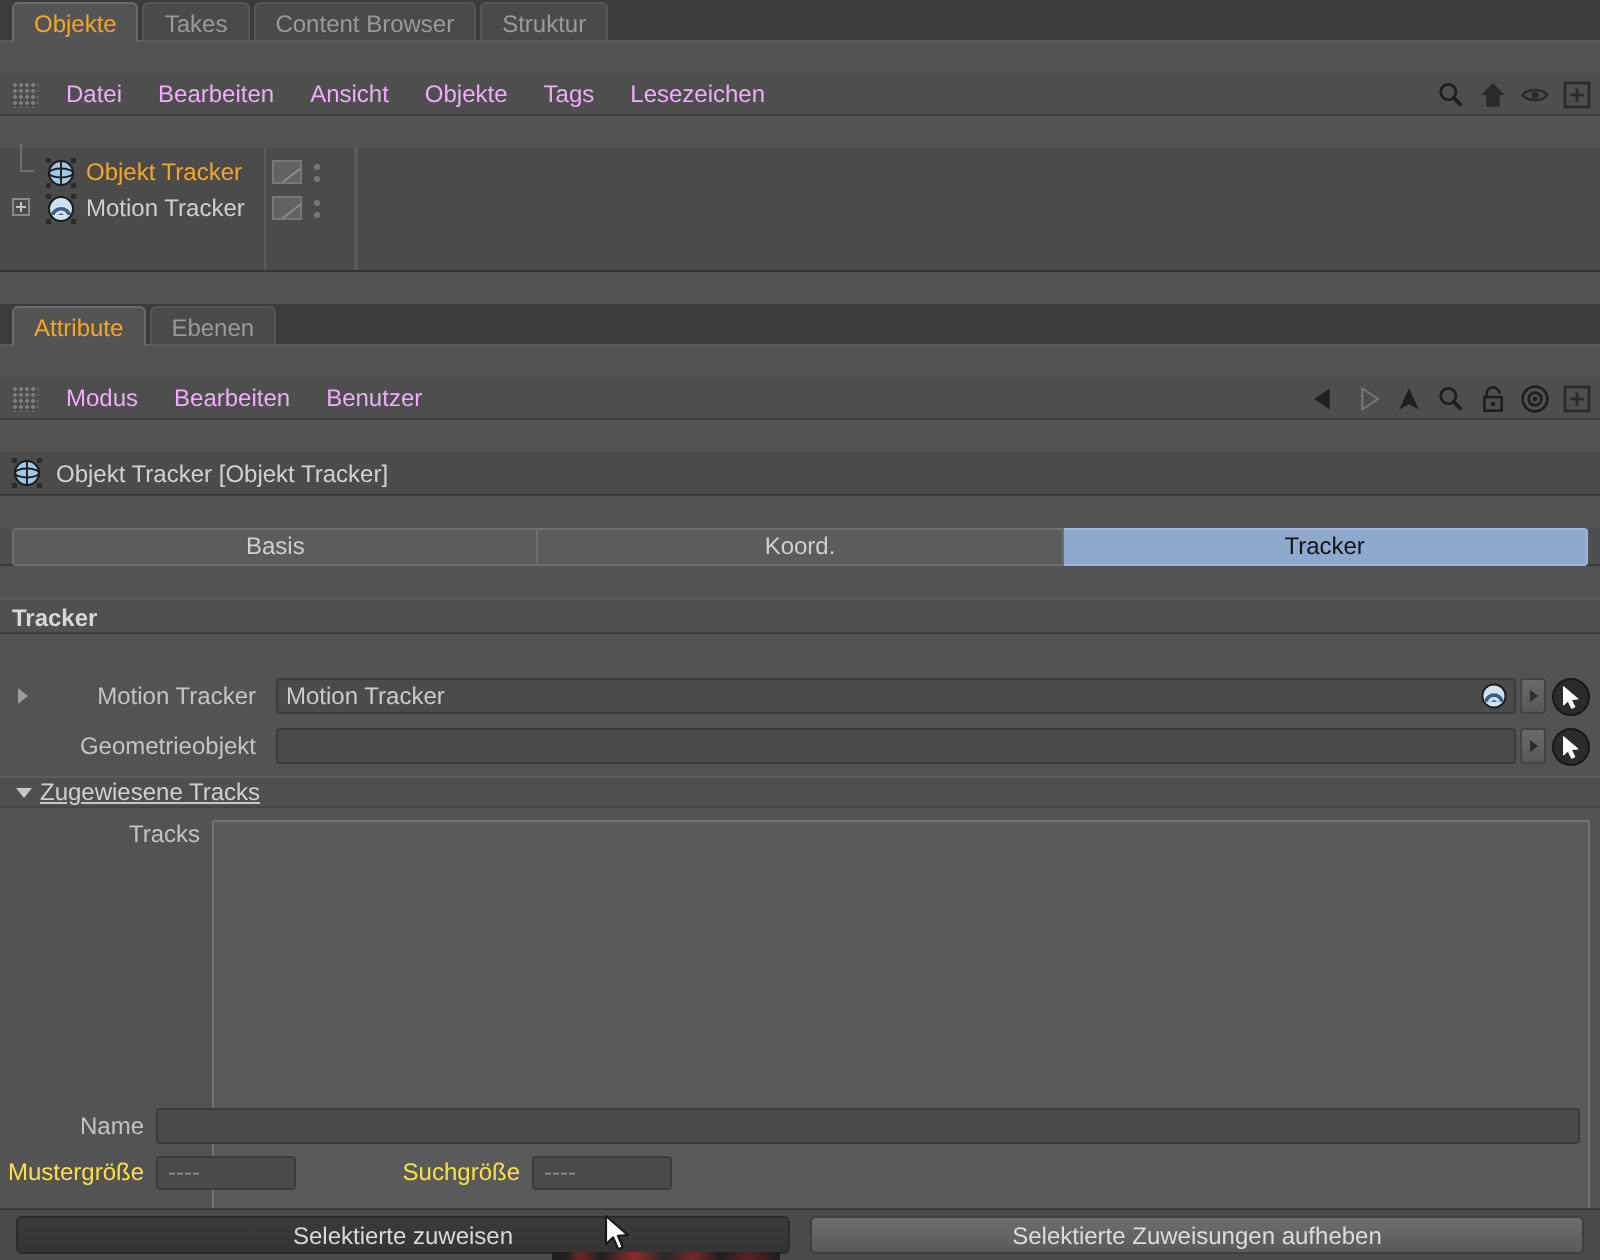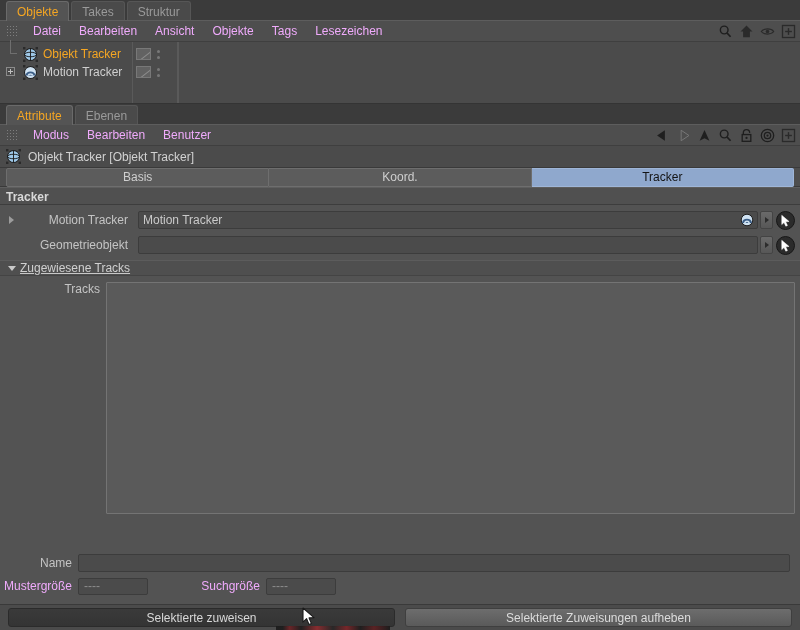--- a/index.html
+++ b/index.html
@@ -15,20 +15,21 @@
     -webkit-font-smoothing: antialiased;
   }
 
   .app {
     position: relative;
     width: 800px;
     height: 630px;
     background: #535353;
     display: flex;
     flex-direction: column;
+    gap: 16px;
   }
 
   
   .grip {
     width: 13px;
     height: 13px;
     flex: 0 0 13px;
     margin: 0 5px 0 6px;
     background-image:
       radial-gradient(#8e8e8e 0.8px, transparent 0.9px);
@@ -295,21 +296,21 @@
     height: 17px;
     background: #4b4b4b;
     border: 1px solid #3c3c3c;
     border-radius: 2px;
     display: flex;
     align-items: center;
     padding-left: 5px;
     font-size: 12px;
     color: #8d8d8d;
   }
-  .dimlabel { color: #f0abfc; }
+  .dimlabel { color: #fde047; }
 
   
   .footer {
     position: absolute;
     left: 0; right: 0; bottom: 0;
     height: 26px;
     background: #4b4b4b;
     border-top: 1px solid #3a3a3a;
     display: flex;
     align-items: center;
@@ -344,20 +345,21 @@
   .cursor { position:absolute; left:302px; top:607px; width:14px; height:20px; pointer-events:none; }
 </style>
 </head>
 <body>
 
 <div class="app">
 
   <div class="tabstrip">
     <div class="tab active"><span>Objekte</span></div>
     <div class="tab"><span>Takes</span></div>
+    <div class="tab"><span>Content Browser</span></div>
     <div class="tab"><span>Struktur</span></div>
   </div>
 
   <div class="menubar">
     <div class="grip"></div>
     <div class="menuitem">Datei</div>
     <div class="menuitem">Bearbeiten</div>
     <div class="menuitem">Ansicht</div>
     <div class="menuitem">Objekte</div>
     <div class="menuitem">Tags</div>

